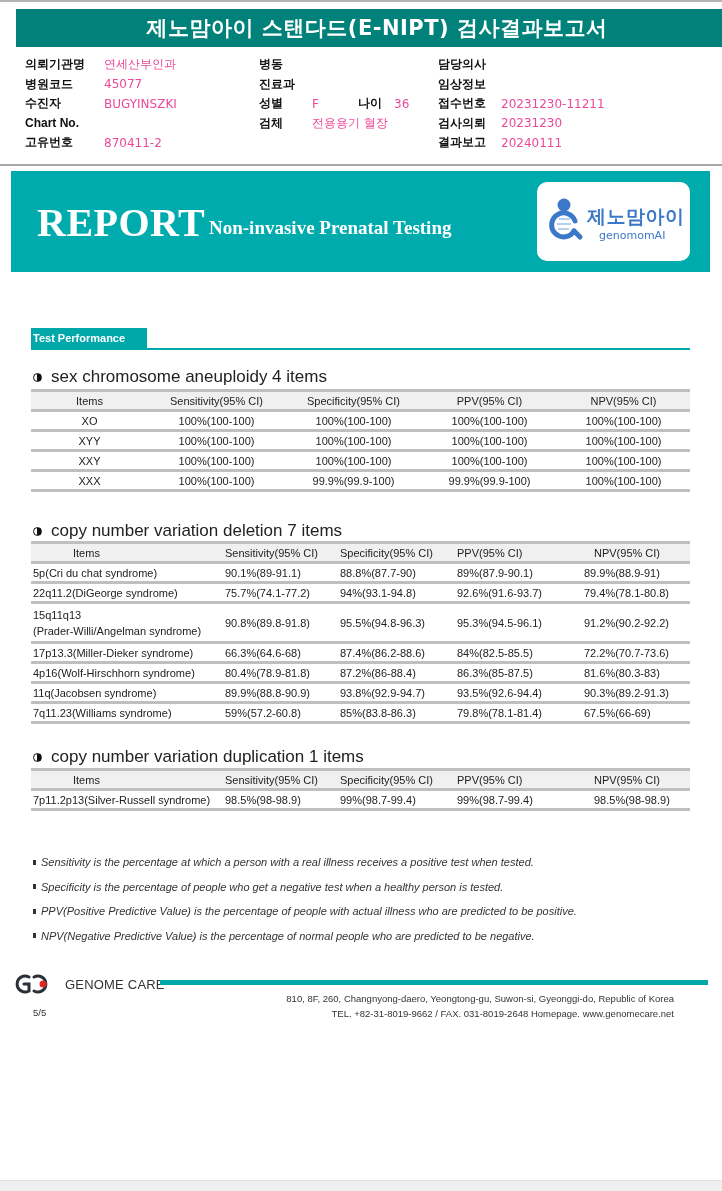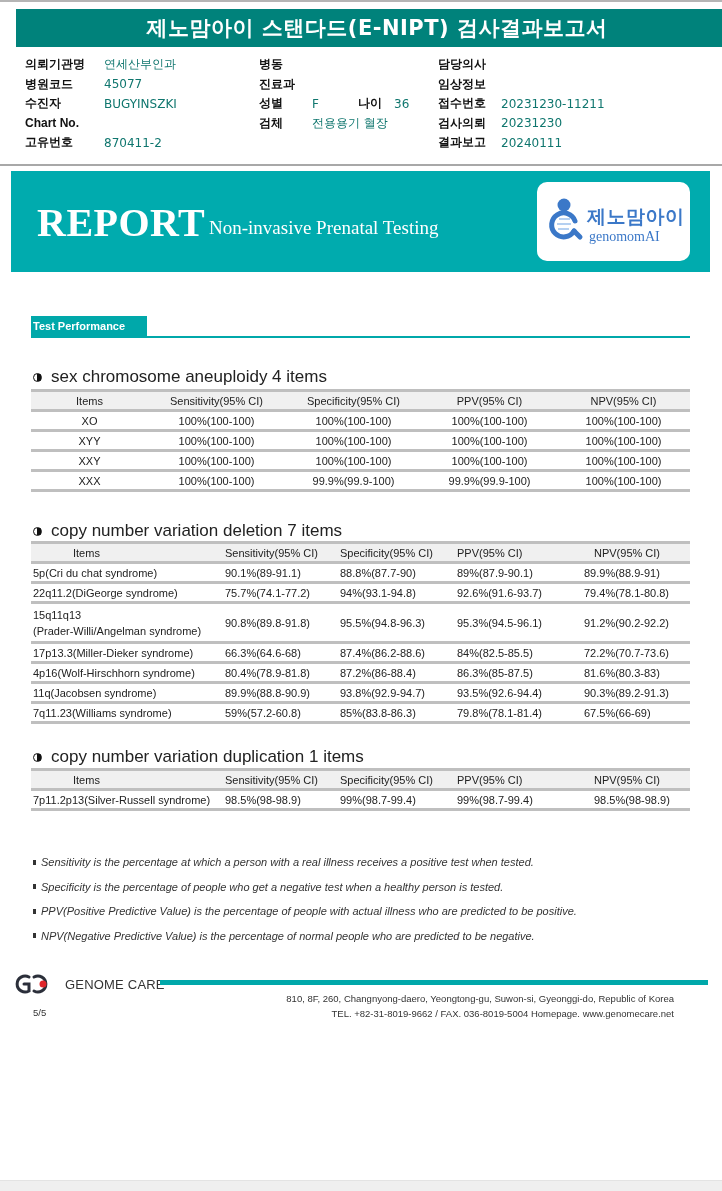--- a/index.html
+++ b/index.html
@@ -7,35 +7,35 @@
   body { font-family: "DejaVu Sans", sans-serif; color: #222; position: relative; }
 
   .top-rule { position: absolute; left: 0; top: 0; width: 722px; height: 4px; background: #ffffff; border-top: 2px solid #b5b5b5; }
   .title-bar { position: absolute; left: 0; top: 9px; width: 722px; height: 38px; background: #00827b; color: #fff;
     font-size: 21px; font-weight: bold; text-align: center; line-height: 38px; letter-spacing: 0.5px; margin-left: 16px; }
 
   .info { position: absolute; top: 55px; left: 0; width: 722px; height: 100px; font-size: 12px; }
   .info .col { position: absolute; top: 0; }
   .info .row { height: 19.5px; display: flex; align-items: center; white-space: nowrap; }
   .info .lbl { font-weight: bold; color: #111; }
-  .info .val { color: #0f766e; }
+  .info .val { color: #ec4899; }
 
   .sep { position: absolute; left: 0; top: 164px; width: 722px; height: 2px; background: #a8a8a8; }
 
   .banner { position: absolute; left: 11px; top: 171px; width: 699px; height: 101px; background: #00abae; padding-left: 12px; }
   .banner .report { position: absolute; left: 26px; top: 28px; font-family: "Liberation Serif", "DejaVu Serif", serif;
     font-size: 40px; font-weight: bold; color: #fff; letter-spacing: 0.5px; }
   .banner .subtitle { position: absolute; left: 198px; top: 46px; font-family: "Liberation Serif", "DejaVu Serif", serif;
-    font-size: 19px; font-weight: normal; color: #fff; }
+    font-size: 19px; font-weight: bold; color: #fff; }
   .logo-box { position: absolute; left: 526px; top: 11px; width: 153px; height: 79px; background: #fff; border-radius: 10px; }
   .logo-box .mark { position: absolute; left: 11px; top: 15px; width: 36px; height: 46px; }
   .logo-box .ko { position: absolute; left: 50px; top: 22px; font-size: 19px; font-weight: bold; color: #3b78c8; letter-spacing: 0.5px; }
-  .logo-box .en { position: absolute; left: 52px; top: 47px; font-size: 14px; color: #3b78c8; font-family: Liberation Serif, serif; }
-
-  .sec-head { position: absolute; left: 31px; top: 316px; width: 659px; height: 22px; border-bottom: 2px solid #00a8aa; }
+  .logo-box .en { position: absolute; left: 62px; top: 47px; font-size: 11px; color: #3b78c8; }
+
+  .sec-head { position: absolute; left: 31px; top: 328px; width: 659px; height: 22px; border-bottom: 2px solid #00a8aa; }
   .sec-head .tab { position: absolute; left: 0; top: 0; width: 116px; height: 20px; background: #00a8aa; color: #fff;
     font-size: 11px; font-weight: bold; line-height: 20px; padding-left: 2px; font-family: "Liberation Sans", sans-serif; }
 
   .group-title { position: absolute; left: 33px; font-size: 17px; color: #222; display: flex; align-items: center; font-family: "Liberation Sans", sans-serif; }
   .group-title .half { width: 9px; height: 9px; border-radius: 50%; border: 1.5px solid #111; background: linear-gradient(90deg, #fff 50%, #111 50%); margin-right: 9px; }
 
   table { position: absolute; left: 31px; width: 659px; border-collapse: collapse; font-family: "Liberation Sans", sans-serif; font-size: 11px; color: #222; }
   table th { background: #f0f0f0; font-weight: normal; border-top: 3px solid #bfbfbf; border-bottom: 3px solid #bfbfbf; height: 20px; }
   table td { border-bottom: 3px solid #bfbfbf; height: 20px; }
   .t1 th, .t1 td { text-align: center; }
@@ -335,17 +335,17 @@
   <svg width="34" height="22" viewBox="0 0 34 22">
     <path d="M14 4 A8 8 0 1 0 14 18 L14 11 L9 11" fill="none" stroke="#2b2f3a" stroke-width="3" stroke-linecap="round"></path>
     <path d="M19 4 A8 8 0 1 1 19 18" fill="none" stroke="#2b2f3a" stroke-width="3" stroke-linecap="round"></path>
     <circle cx="28" cy="11" r="3.5" fill="#e0262b"></circle>
   </svg>
   <span class="name">GENOME CARE</span>
 </div>
 <div class="footer-line"></div>
 <div class="footer-addr">
   <div>810, 8F, 260, Changnyong-daero, Yeongtong-gu, Suwon-si, Gyeonggi-do, Republic of Korea</div>
-  <div>TEL. +82-31-8019-9662 / FAX. 036-8019-5004 Homepage. www.genomecare.net</div>
+  <div>TEL. +82-31-8019-9662 / FAX. 031-8019-2648 Homepage. www.genomecare.net</div>
 </div>
 <div class="page-num">5/5</div>
 
 <div class="bottom-strip"></div>
 
 </body></html>

